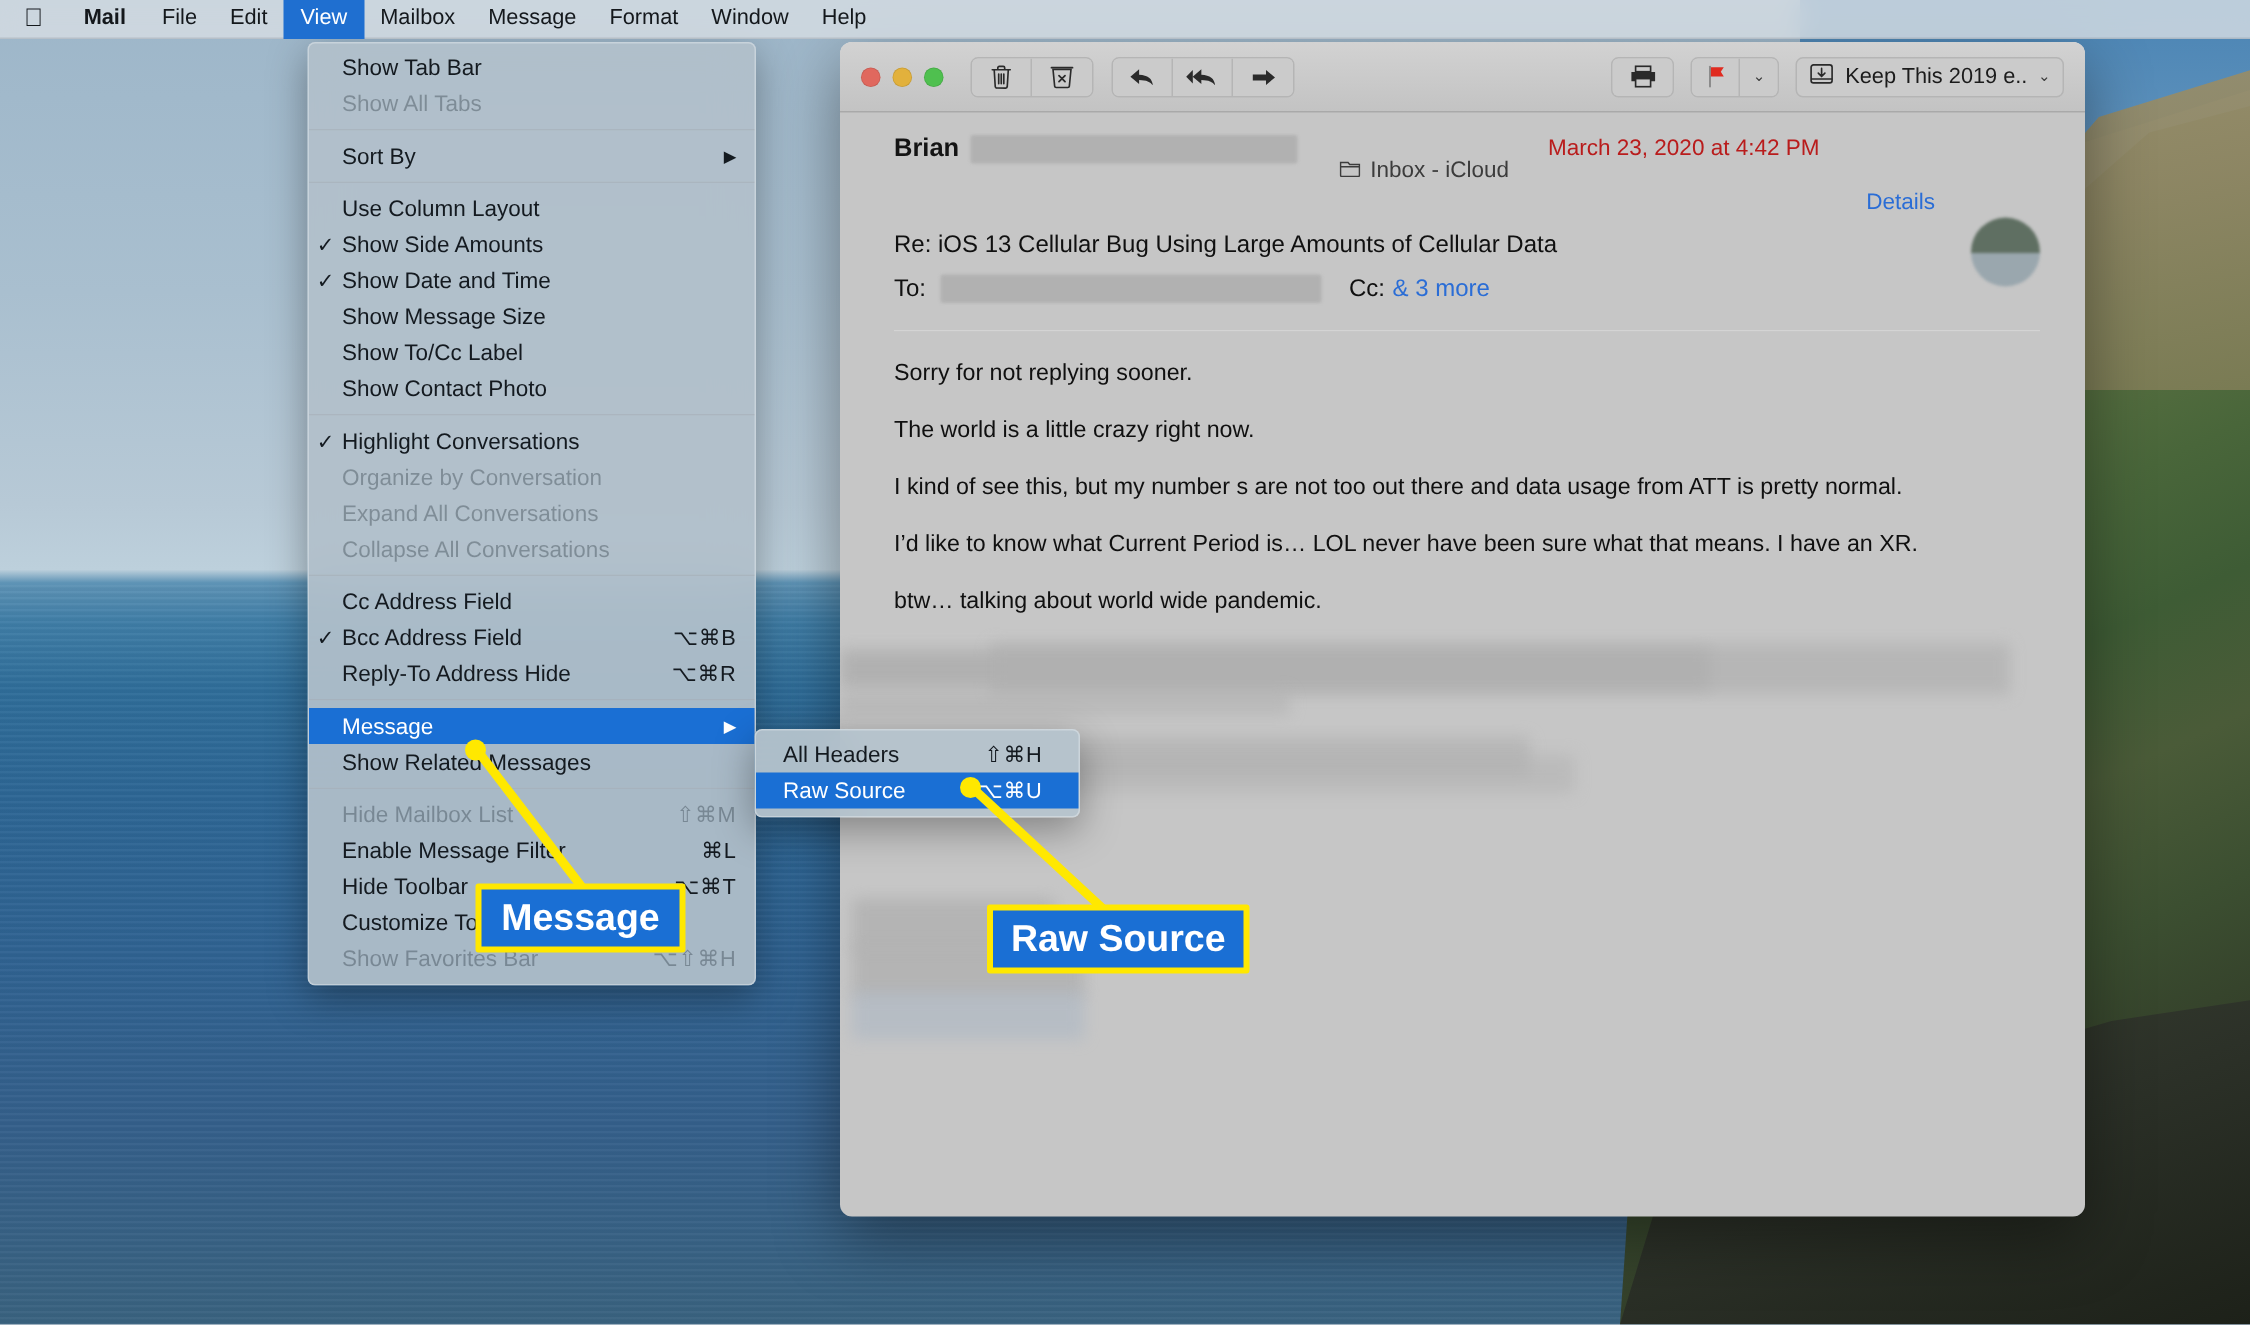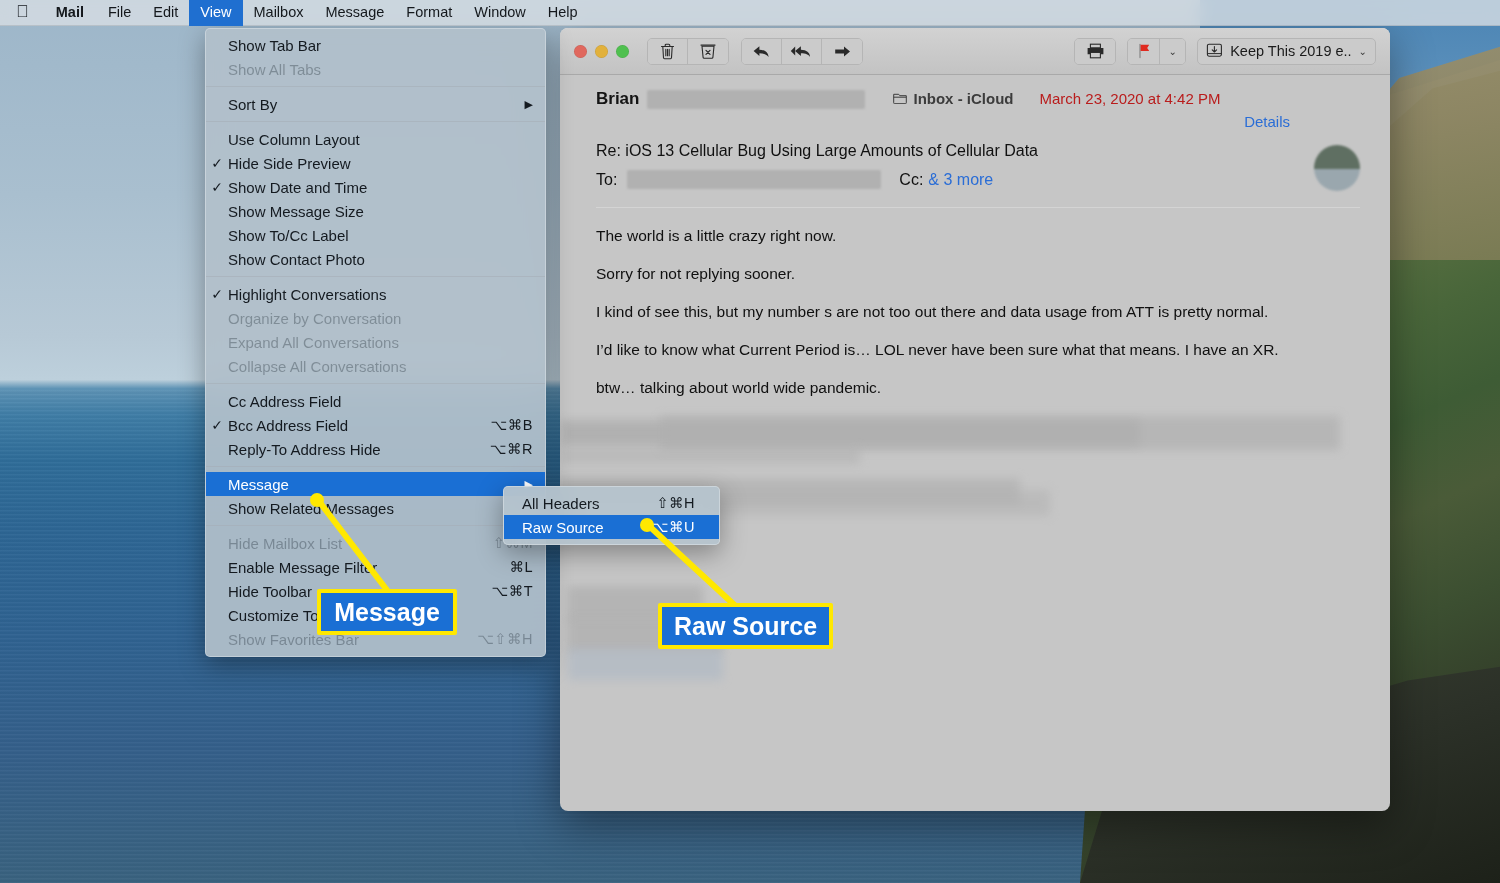--- a/index.html
+++ b/index.html
@@ -74,21 +74,21 @@
     padding: 1px 11px; white-space: nowrap; line-height: 1;
   }
   #apple-item { padding: 0 14px 0 16px; }
   .apple-glyph { font-size: 17px; line-height: 1; position: relative; top: -1px; }
   .mb-item.bold { font-weight: bold; padding: 0 13px; }
   .mb-item.active { background: #1f6fd0; color: #fff; }
 
   
   #view-menu {
     position: absolute; left: 205px; top: 28px;
-    width: 341px;
+    width: 299px;
     background: rgba(178,192,202,0.93);
     backdrop-filter: blur(14px);
     border: 1px solid rgba(255,255,255,0.30);
     border-radius: 5px;
     box-shadow: 0 8px 26px rgba(0,0,0,0.34);
     padding: 4px 0 5px 0;
     z-index: 30;
     font-size: 15px; color: #141a20;
   }
   .mi {
@@ -185,21 +185,21 @@
   .caret { font-size: 10px; color: #3a3a3a; }
   #flag-btn { padding: 0 6px; width: auto; gap: 6px; display:flex; }
 
   
   #msg-header { padding: 14px 34px 0 36px; position: relative; }
   .hdr-row1 { display: flex; align-items: flex-start; gap: 0; }
   .sender { font-size: 17px; font-weight: bold; color: #141414; line-height: 20px; }
   .redact { background: #b1b1b1; border-radius: 2px; display: inline-block;
             filter: blur(1.2px); }
   #sender-redact { width: 218px; height: 19px; margin-left: 8px; margin-top: 1px; }
-  .mailbox-tag { display:flex; align-items:flex-start; gap:6px; font-size:15px; color:#3c3c3c; margin-left: 28px; margin-top:1px;font-weight:bold; }
+  .mailbox-tag { display:flex; align-items:flex-start; gap:6px; font-size:15px; color:#3c3c3c; margin-left: 28px; margin-top:16px; }
   .msg-date { font-size: 15px; color: #b91c1c; margin-left: 26px; margin-top: 1px; white-space: nowrap; }
   #avatar {
     position: absolute; right: 30px; top: 70px;
     width: 46px; height: 46px; border-radius: 50%;
     background: linear-gradient(to bottom, #5f6f62 0%, #5f6f62 52%, #9aa7ae 52%, #9aa7ae 100%);
     filter: blur(1.1px);
   }
   #details-link {
     text-align: right; color: #2a6dd6; font-size: 15px;
     margin: 4px 66px 0 0;
@@ -279,21 +279,21 @@
       <span class="lbl">Sort By</span>
       <span class="arrow">▶</span>
     </div>
     <div class="sep"></div>
     <div class="mi">
       <span class="check"></span>
       <span class="lbl">Use Column Layout</span>
     </div>
     <div class="mi">
       <span class="check">✓</span>
-      <span class="lbl">Hide Side Preview</span>
+      <span class="lbl">Show Side Amounts</span>
     </div>
     <div class="mi">
       <span class="check">✓</span>
       <span class="lbl">Show Date and Time</span>
     </div>
     <div class="mi">
       <span class="check"></span>
       <span class="lbl">Show Message Size</span>
     </div>
     <div class="mi">
@@ -504,22 +504,22 @@
     <div class="to-row">
       <span class="to-label">To:</span>
       <span class="redact" id="to-redact"></span>
       <span class="cc-label">Cc:</span>
       <span class="cc-link">&amp; 3 more</span>
     </div>
   </div>
   <div id="hdr-divider"></div>
 
   <div id="msg-body">
+      <p>Sorry for not replying sooner.</p>
       <p>The world is a little crazy right now.</p>
-      <p>Sorry for not replying sooner.</p>
       <p>I kind of see this, but my number s are not too out there and data usage from ATT is pretty normal.</p>
       <p>I’d like to know what Current Period is…  LOL  never have been sure what that means.  I have an XR.</p>
       <p style="margin-top: 14px;">btw…  talking about world wide pandemic.</p>
     </div>
 
   <div id="blur-area">
     <div class="blurblock" style="position:absolute;left:0;top:4px;width:580px;height:26px;"></div>
     <div class="blurblock" style="position:absolute;left:100px;top:0px;width:680px;height:34px;opacity:.7;"></div>
     <div class="blurblock" style="position:absolute;left:0;top:32px;width:300px;height:16px;opacity:.55;"></div>
     <div class="blurblock" style="position:absolute;left:0;top:62px;width:460px;height:26px;opacity:.65;"></div>

